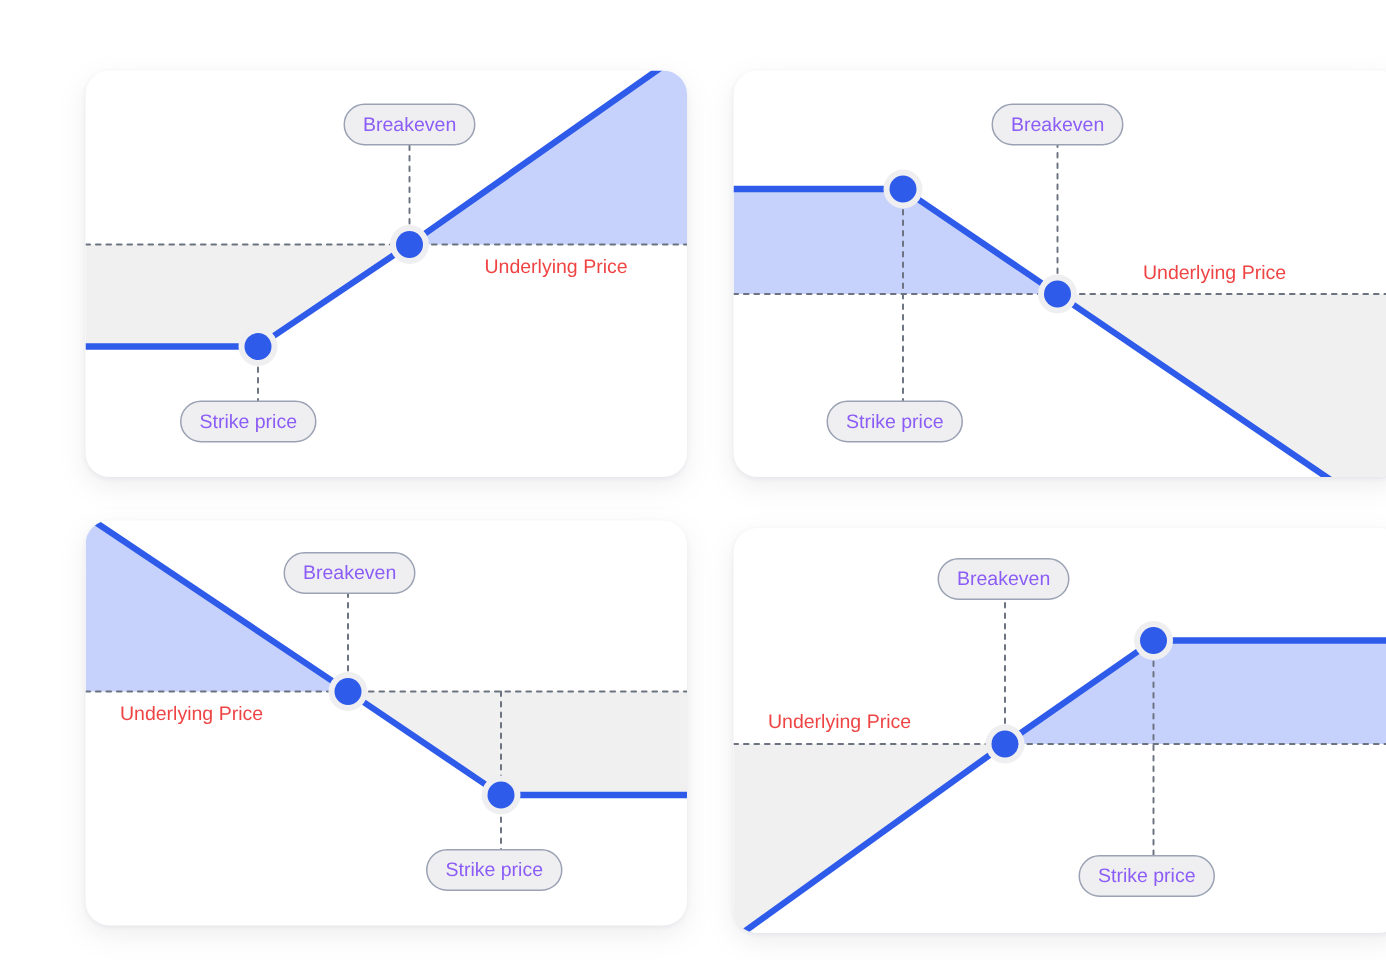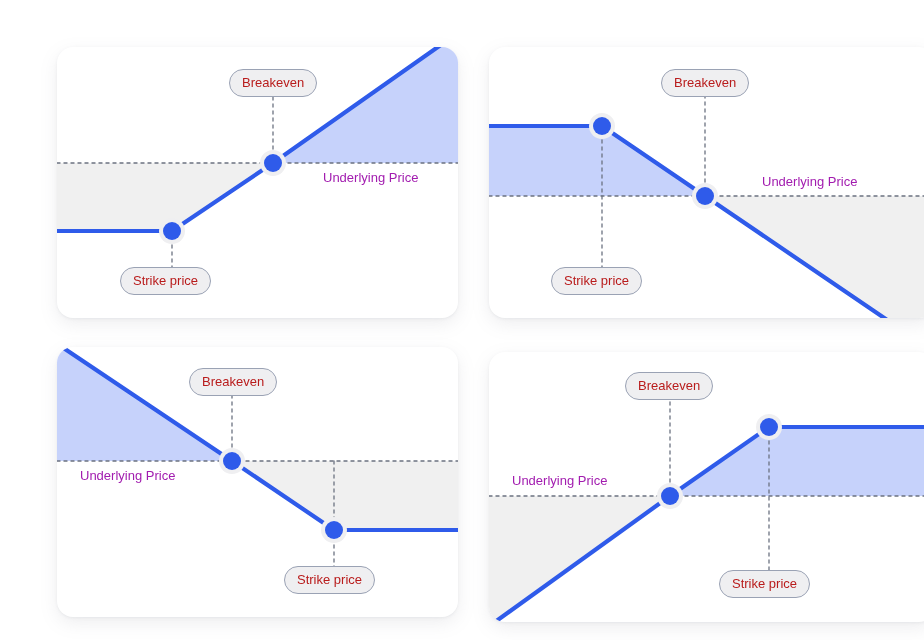--- a/index.html
+++ b/index.html
@@ -33,30 +33,30 @@
     left: 0;
     top: 0;
     display: block;
   }
   .pill {
     position: absolute;
     box-sizing: border-box;
     background: #EFEFF1;
     border: 1.4px solid #9AA2B4;
     border-radius: 999px;
-    color: #b91c1c;
+    color: #8b5cf6;
     font-size: 13px;
     line-height: 1;
     padding: 6px 12px 7px 12px;
     white-space: nowrap;
     font-family: "Liberation Sans", sans-serif;
   }
   .axis-label {
     position: absolute;
-    color: #a21caf;
+    color: #ef4444;
     font-size: 13px;
     line-height: 1;
     white-space: nowrap;
     font-family: "Liberation Sans", sans-serif;
     text-align: center;
   }
 </style>
 </head>
 <body>
 

